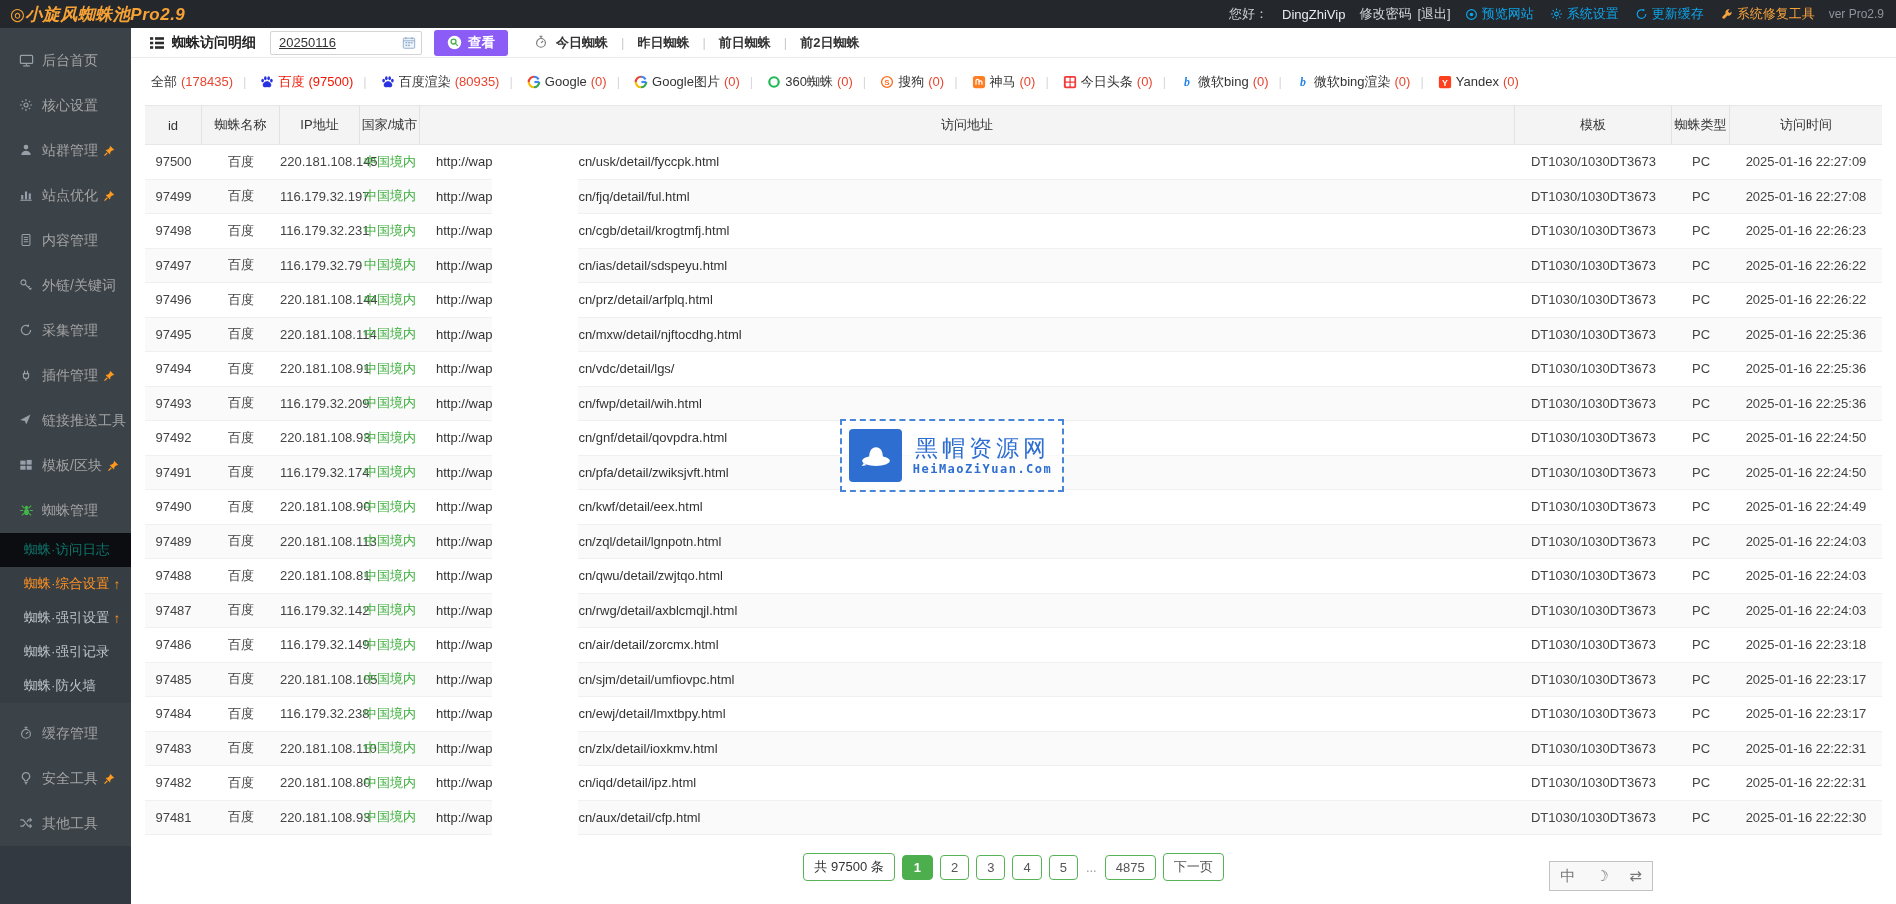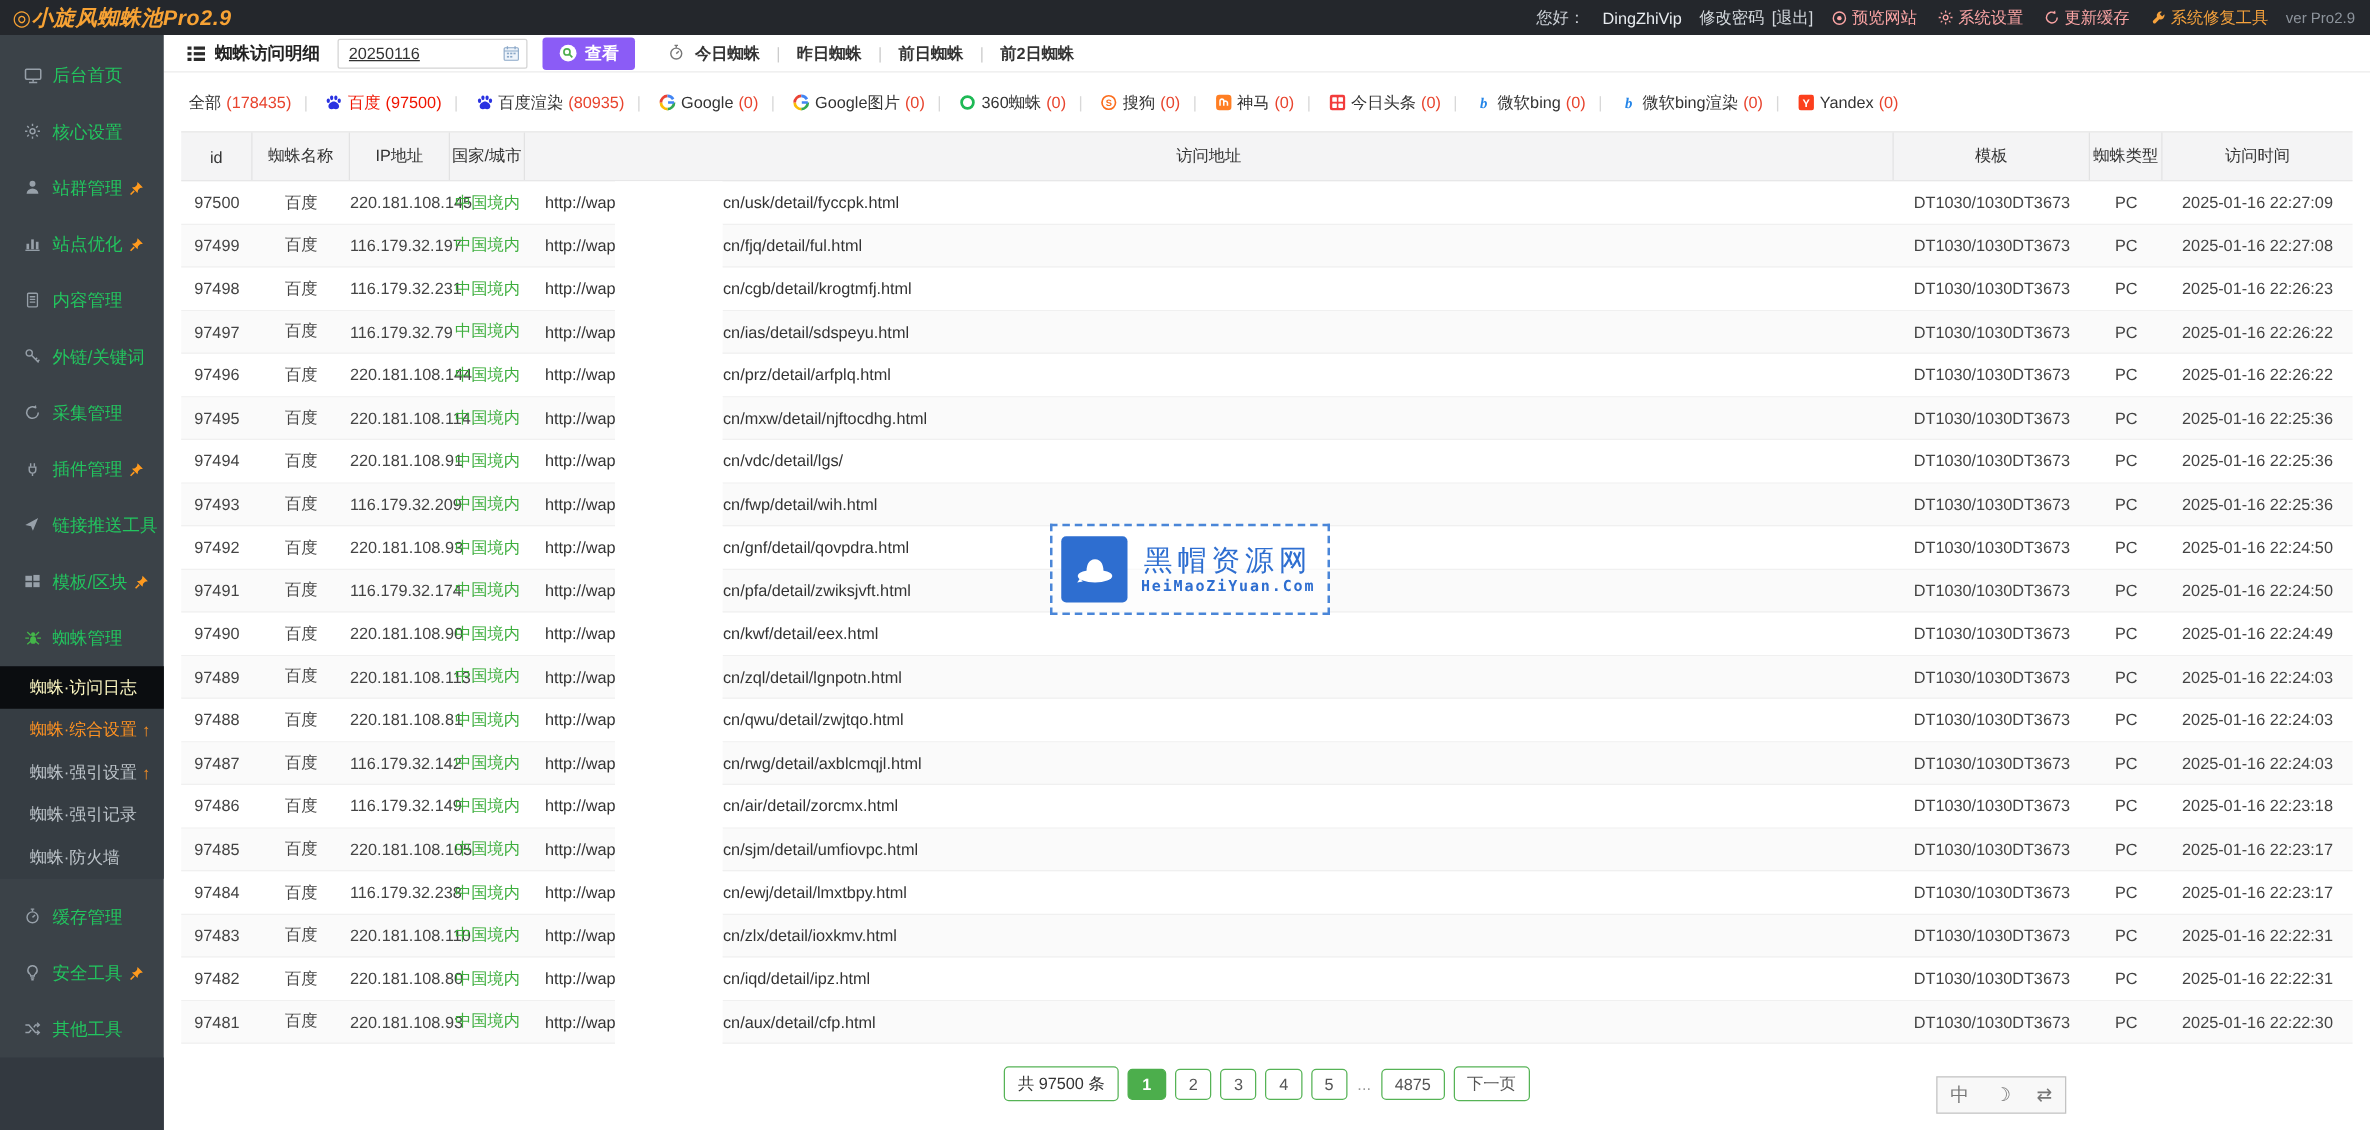--- a/index.html
+++ b/index.html
@@ -11,37 +11,37 @@
   }
   
   .topbar{ position:absolute; left:0; top:0; right:0; height:28px; background:#24272c;
     display:flex; align-items:center; padding:0 12px 0 10px; color:#c9ced4; font-size:13px; z-index:10;}
   .logo{ color:#f7a234; font-size:17px; font-weight:bold; font-style:italic; letter-spacing:.5px; white-space:nowrap;}
   .tb-right{ margin-left:auto; display:flex; align-items:center; gap:14px; white-space:nowrap;}
   .tb-user{ color:#e8ecf0; font-weight:normal;}
   .tb-pwd,.tb-logout{ color:#d4d9de; cursor:pointer;}
   .tb-logout{ margin-left:-8px;}
   #tb-links{ display:flex; align-items:center; gap:16px;}
-  .tb-link{ display:inline-flex; align-items:center; gap:4px; cursor:pointer; color:#fca5a5;}
+  .tb-link{ display:inline-flex; align-items:center; gap:4px; cursor:pointer; color:#0ea5e9;}
   .tb-link.hl{ color:#f6a23c;}
   .tb-ic{ display:inline-flex; width:13px; height:13px; align-items:center;}
   .tb-ver{ color:#8d949c; font-size:12px;}
   
   .sidebar{ position:absolute; left:0; top:28px; bottom:0; width:131px; background:#3b4248; z-index:9;}
   .sidebar-footer{ position:absolute; left:0; bottom:0; width:131px; height:58px; background:#333940;}
   .side-nav{ padding-top:10px;}
-  .side-item{ height:45px; display:flex; align-items:center; padding-left:19px; color:#22c55e;
+  .side-item{ height:45px; display:flex; align-items:center; padding-left:19px; color:#a3a3a3;
     font-size:14px; cursor:pointer; }
   .side-item .icon{ width:15px; height:15px; display:inline-flex; margin-right:8px; color:#97a0a9; flex:none;}
   .s-label{ white-space:nowrap;}
   .pin{ width:12px; height:12px; display:inline-flex; margin-left:5px; flex:none;}
   .submenu{ background:#363d43;}
   .sub-item{ height:34px; display:flex; align-items:center; padding-left:24px; color:#bdc4ca;
     font-size:13.5px; cursor:pointer; white-space:nowrap;}
-  .sub-item.active{ background:#0b0d10; color:#fef9c3;}
+  .sub-item.active{ background:#0b0d10; color:#0f766e;}
   .sub-item.hot{ color:#ff9221;}
   .up-arrow{ color:#ff9221; margin-left:4px; font-weight:bold;}
   .side-item.spacer-top{ margin-top:8px;}
   
   .main{ position:absolute; left:131px; top:28px; right:0; bottom:0; background:#fff;}
   .toolbar{ height:30px; display:flex; align-items:center; padding-left:18px; border-bottom:1px solid #ebebeb;}
   .t-ic{ display:inline-flex; width:16px; height:16px;}
   .t-title{ font-weight:bold; font-size:14px; color:#222; margin:0 14px 0 7px; white-space:nowrap;}
   .date-wrap{ position:relative; display:inline-flex;}
   .date-input{ width:152px; height:24px; border:1px solid #d4d4d4; border-radius:2px; padding:0 26px 0 8px;

